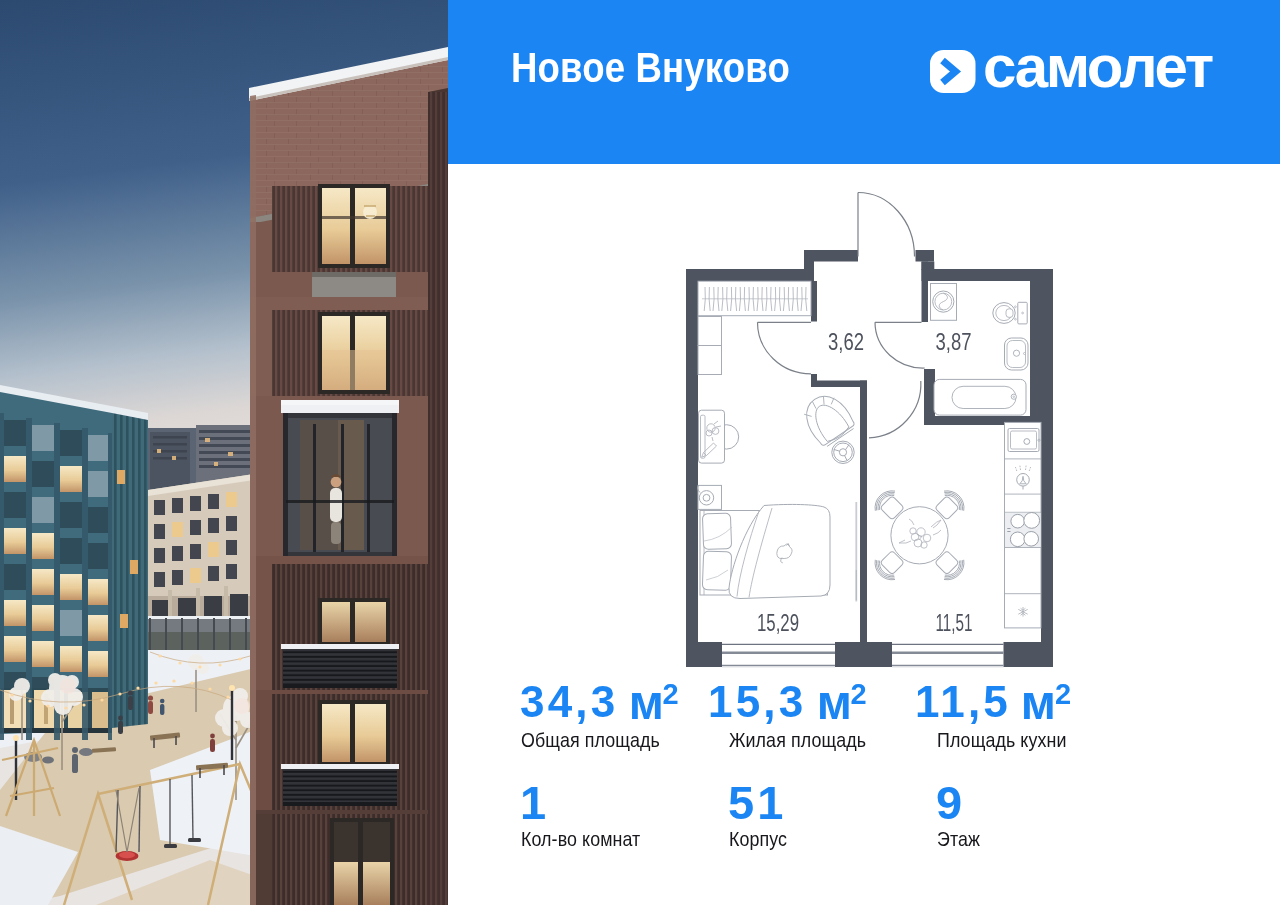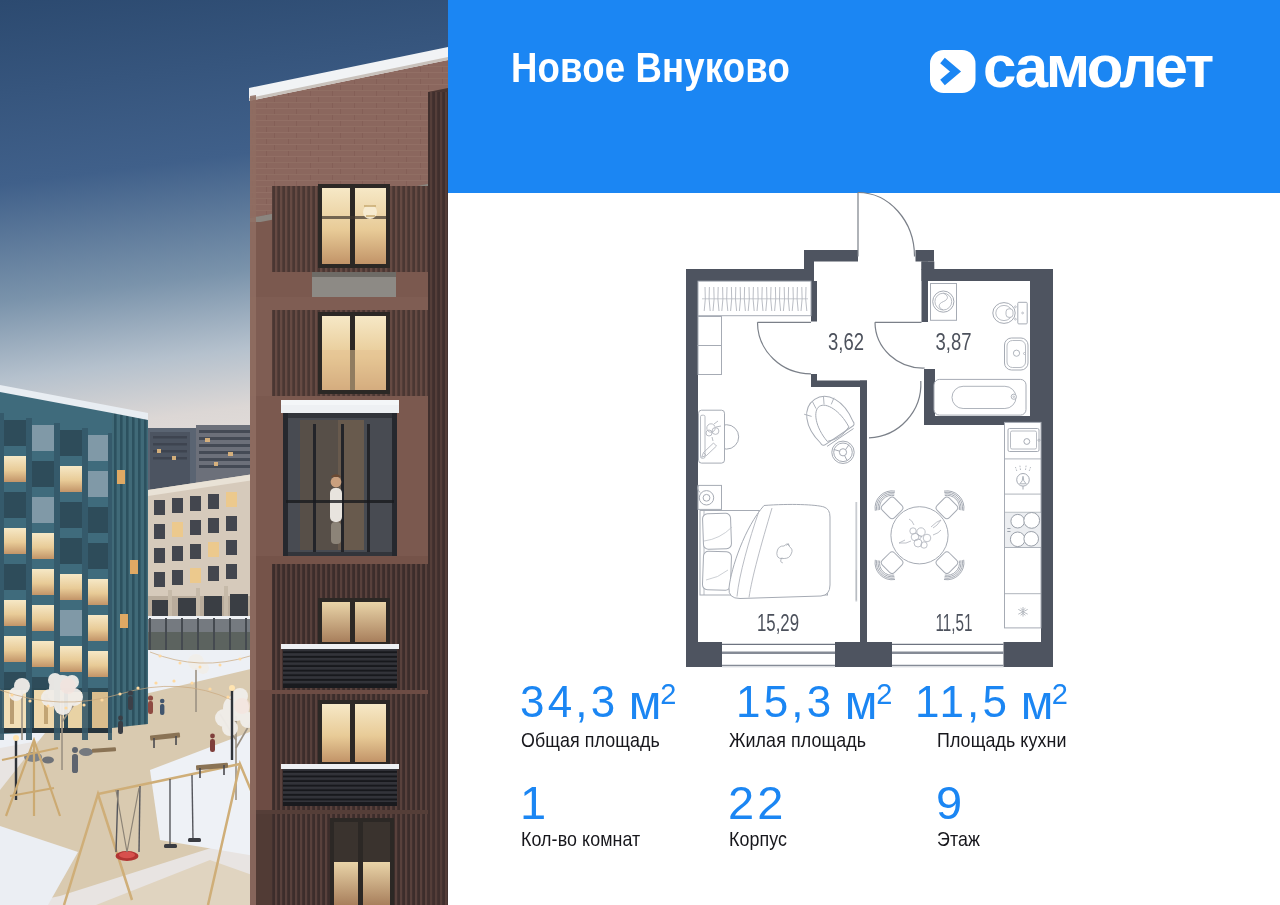--- a/index.html
+++ b/index.html
@@ -1,25 +1,25 @@
 <!DOCTYPE html>
 <html lang="ru"><head>
 <meta charset="utf-8">
 <title>Новое Внуково</title>
 <style>
   html,body{margin:0;padding:0;background:#ffffff;}
   body{width:1280px;height:905px;position:relative;overflow:hidden;
        font-family:"Liberation Sans", sans-serif;}
   #photo{position:absolute;left:0;top:0;width:448px;height:905px;}
-  #header{position:absolute;left:448px;top:0;width:832px;height:193px;background:#1b86f3;}
+  #header{position:absolute;left:448px;top:0;width:832px;height:164px;background:#1b86f3;}
   #title{position:absolute;left:63px;top:47px;color:#ffffff;font-size:42px;font-weight:bold;
          letter-spacing:0.2px;line-height:1;transform:scale(0.87,1);transform-origin:0 0;}
   #logo{position:absolute;left:472px;top:40px;width:310px;height:110px;}
   #plansvg{position:absolute;left:648px;top:178px;width:420px;height:500px;}
-  .num{position:absolute;color:#1b86f3;font-weight:normal;font-size:44px;line-height:1;letter-spacing:3.2px;}
+  .num{position:absolute;color:#1b86f3;font-weight:bold;font-size:44px;line-height:1;letter-spacing:3.2px;}
   .num .u{display:inline-block;transform:translateY(1px) scale(1.08);letter-spacing:0;margin-left:-4px;}
   .num .sup{font-size:29px;position:relative;top:-13px;letter-spacing:0;}
   .num2{font-size:47px;}
   .lab{position:absolute;color:#17171c;font-size:21px;line-height:1;letter-spacing:0.1px;
        transform:scale(0.85,1);transform-origin:0 0;}
 </style>
 </head>
 <body>
 
 <svg id="photo" viewBox="0 0 448 905" xmlns="http://www.w3.org/2000/svg">
@@ -779,26 +779,26 @@
 
   <text x="778" y="631" textLength="42" lengthAdjust="spacingAndGlyphs">15,29</text>
 
   <text x="954" y="630.5" textLength="37" lengthAdjust="spacingAndGlyphs">11,51</text>
 </g>
 </svg>
 
 <div class="num" style="left:520px;top:680px;">34,3 <span class="u">м</span><span class="sup">2</span></div>
 <div class="lab" style="left:521px;top:728.5px;">Общая площадь</div>
 
-<div class="num" style="left:736px;top:680px;">15,3 <span class="u">м</span><span class="sup">2</span></div>
+<div class="num" style="left:708px;top:680px;">15,3 <span class="u">м</span><span class="sup">2</span></div>
 <div class="lab" style="left:729px;top:728.5px;">Жилая площадь</div>
 
 <div class="num" style="left:915px;top:680px;">11,5 <span class="u">м</span><span class="sup">2</span></div>
 <div class="lab" style="left:937px;top:728.5px;">Площадь кухни</div>
 
 <div class="num num2" style="left:520px;top:779px;">1</div>
 <div class="lab" style="left:521px;top:827.5px;">Кол-во комнат</div>
 
-<div class="num num2" style="left:728px;top:779px;">22</div>
+<div class="num num2" style="left:728px;top:779px;">51</div>
 <div class="lab" style="left:729px;top:827.5px;">Корпус</div>
 
 <div class="num num2" style="left:936px;top:779px;">9</div>
 <div class="lab" style="left:937px;top:827.5px;">Этаж</div>
 
 </body></html>

